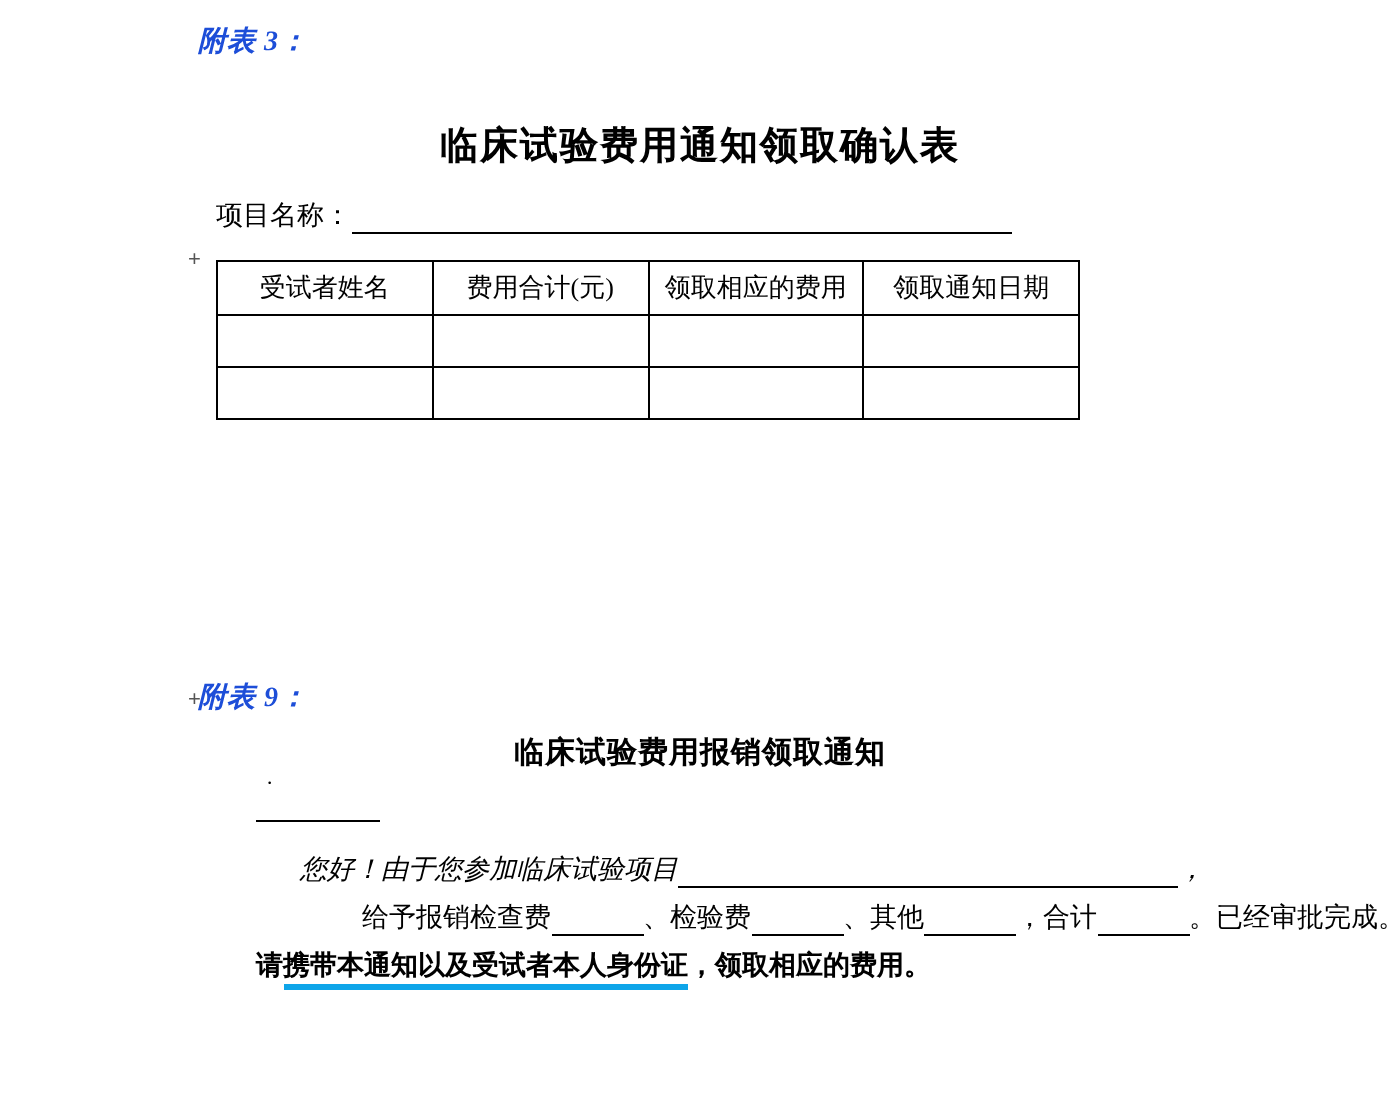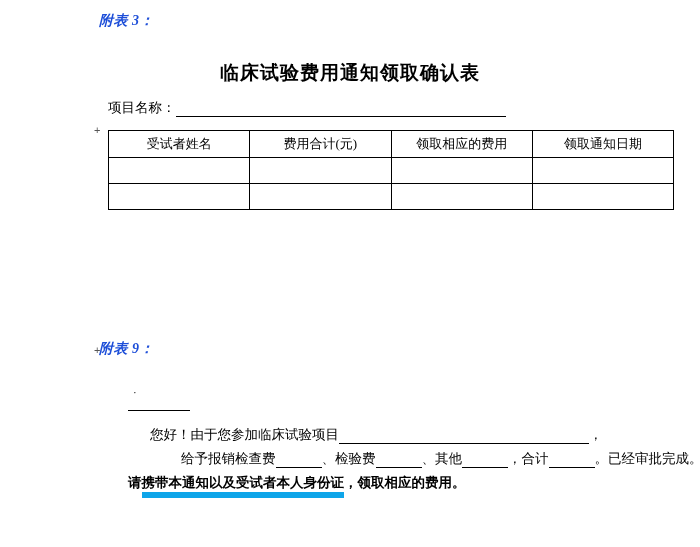--- a/index.html
+++ b/index.html
@@ -65,21 +65,21 @@
     display: inline-block;
     border-bottom: 1px solid #000;
     height: 14px;
     vertical-align: bottom;
   }
 
   table.grid {
     position: absolute;
     left: 108px;
     top: 130px;
-    width: 566px;
+    width: 432px;
     border-collapse: collapse;
     table-layout: fixed;
   }
   table.grid th, table.grid td {
     border: 1px solid #000000;
     height: 25px;
     font-size: 13px;
     font-weight: normal;
     text-align: center;
     vertical-align: middle;
@@ -105,26 +105,26 @@
   }
   #sub-line { left: 133px; top: 386px; font-size: 11px; }
   #short-rule {
     position: absolute;
     left: 128px;
     top: 410px;
     width: 62px;
     border-bottom: 1px solid #000;
     height: 0;
   }
-  #line1 { left: 150px; top: 426px; }
+  #line1 { left: 150px; top: 426px; font-style: italic; }
   #line2 { left: 136px; top: 450px; margin-left: 45px; }
   #line3 { left: 128px; top: 474px; font-weight: bold; }
   #line3 .uline-b {
     display: inline-block;
-    border-bottom: 6px solid #0ea5e9;
+    border-bottom: 3px solid #0ea5e9;
     font-weight: bold;
   }
   #line4 { left: 128px; top: 498px; }
   #line5 { left: 128px; top: 522px; }
 </style>
 </head>
 <body>
 
 <div class="page">
 
@@ -160,20 +160,21 @@
         <td></td>
         <td></td>
       </tr>
     </tbody>
   </table>
 
   <div class="attach-label" id="attach4-label">附表 9：</div>
 
   <div class="tickmark" id="tick2">+</div>
 
+  <div class="doc-title-2" id="title2">临床试验费用报销领取通知</div>
 
   <div class="body-line" id="sub-line">·</div>
 
   <div id="short-rule"></div>
 
   <div class="body-line" id="line1">
     <span>您好！由于您参加临床试验项目</span><span class="uline" style="width:250px;"></span><span>，</span>
   </div>
 
   <div class="body-line" id="line2">

